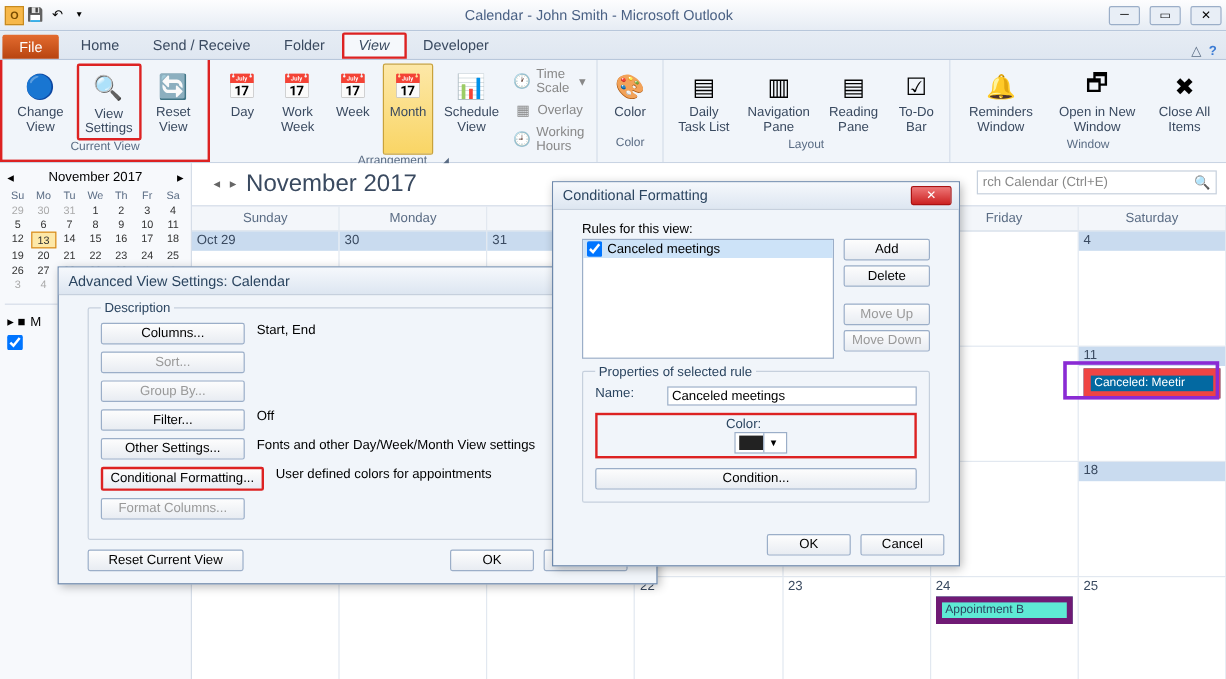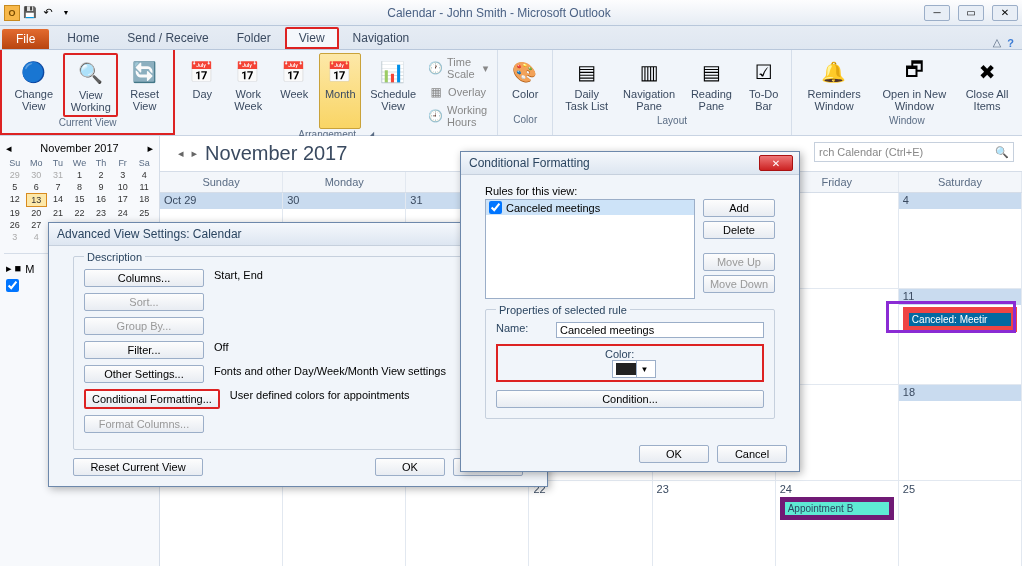--- a/index.html
+++ b/index.html
@@ -11,21 +11,21 @@
 .qat-icon { width:16px; height:16px; display:flex; align-items:center; justify-content:center; font-size:11px; }
 .apptitle { flex:1; text-align:center; color:#4a6184; font-size:12px; }
 .winbtns { display:flex; gap:8px; }
 .winbtn { width:26px; height:16px; border:1px solid #9baec8; background:#e8eef6; font-size:10px; display:flex; align-items:center; justify-content:center; border-radius:2px; }
 
 
 .tabs { height:24px; display:flex; align-items:flex-end; padding-left:2px; background:linear-gradient(#e6ecf4,#dfe7f1); border-bottom:1px solid #b8c7db; }
 .tab { padding:4px 14px; font-size:12px; color:#3a4a60; cursor:pointer; }
 .tab.file { background:#c84b1c; background:linear-gradient(#e36b2f,#b84410); color:#fff; border-radius:2px 2px 0 0; margin-right:4px; padding:3px 14px; }
 .tab.active { background:#f5f8fc; border:1px solid #b8c7db; border-bottom:none; border-radius:2px 2px 0 0; }
-.tab.hl { border:2px solid #d22; padding:2px 12px; }
+.tab.hl { border:2px solid #d22; padding:2px 12px;font-style:italic; }
 .tab-right { margin-left:auto; display:flex; gap:6px; padding-right:8px; align-items:center; }
 
 
 .ribbon { height:86px; background:#f1f5fa; border-bottom:1px solid #c9d4e3; display:flex; }
 .group { border-right:1px solid #d5deea; padding:3px 6px 0; display:flex; flex-direction:column; align-items:center; position:relative; }
 .group-label { font-size:10px; color:#5a6c84; margin-top:auto; padding-bottom:10px; display:flex; align-items:center; gap:12px;}
 .group-btns { display:flex; gap:4px; }
 .rbtn { display:flex; flex-direction:column; align-items:center; padding:2px 4px; cursor:pointer; border:1px solid transparent; border-radius:2px; }
 .rbtn.sel { background:linear-gradient(#fde8a8,#f9d565); border:1px solid #c9a23a; }
 .rbtn.hl { border:2px solid #d22; }
@@ -102,39 +102,39 @@
     <div class="winbtn">✕</div>
   </div>
 </div>
 
 <div class="tabs">
   <div class="tab file">File</div>
   <div class="tab">Home</div>
   <div class="tab">Send / Receive</div>
   <div class="tab">Folder</div>
   <div class="tab active hl">View</div>
-  <div class="tab">Navigation</div>
+  <div class="tab">Developer</div>
   <div class="tab-right">
     <span style="color:#5a6c84">△</span>
     <span style="color:#3b7bd4;font-weight:bold">?</span>
   </div>
 </div>
 
 <div class="ribbon">
   <div class="group" style="border:2px solid #d22;border-top:none;">
     <div class="group-btns">
       <div class="rbtn">
           <div class="ricon">🔵</div>
           <div class="rbtn-label">Change
 View</div>
         </div>
       <div class="rbtn hl">
           <div class="ricon">🔍</div>
           <div class="rbtn-label">View
-Working</div>
+Settings</div>
         </div>
       <div class="rbtn">
           <div class="ricon">🔄</div>
           <div class="rbtn-label">Reset
 View</div>
         </div>
     </div>
     <div class="group-label">Current View</div>
   </div>
   <div class="group">

